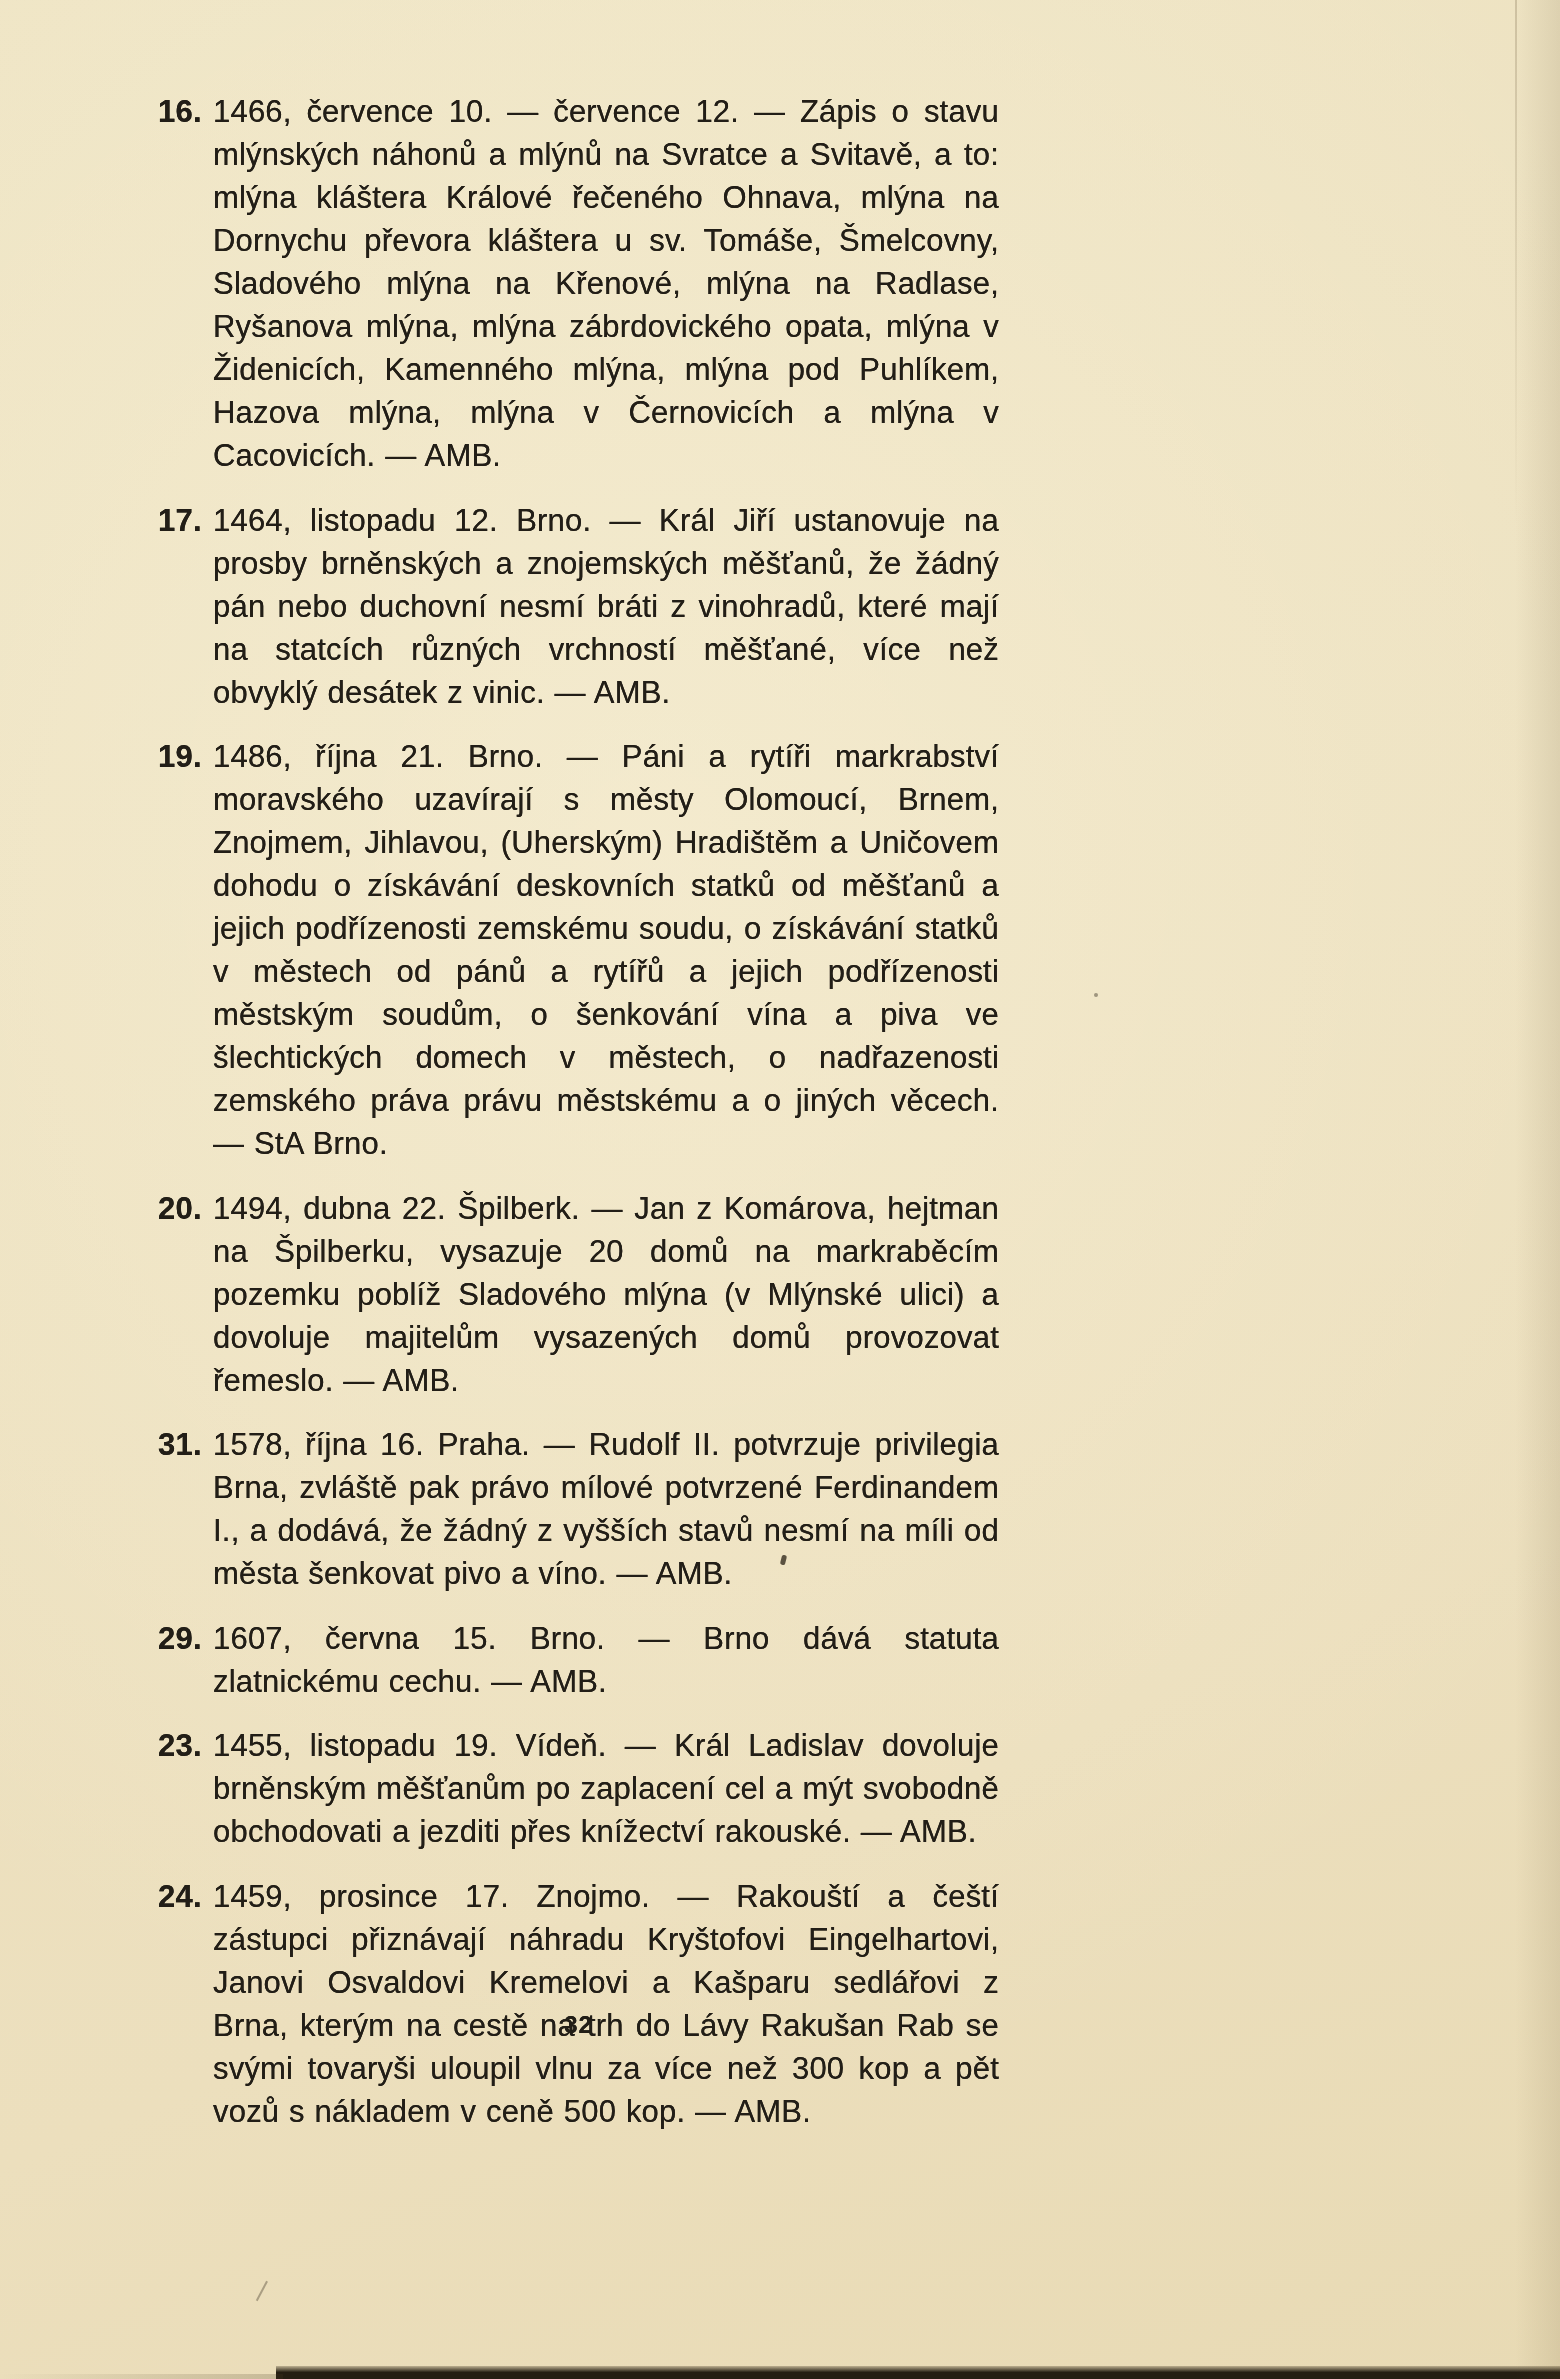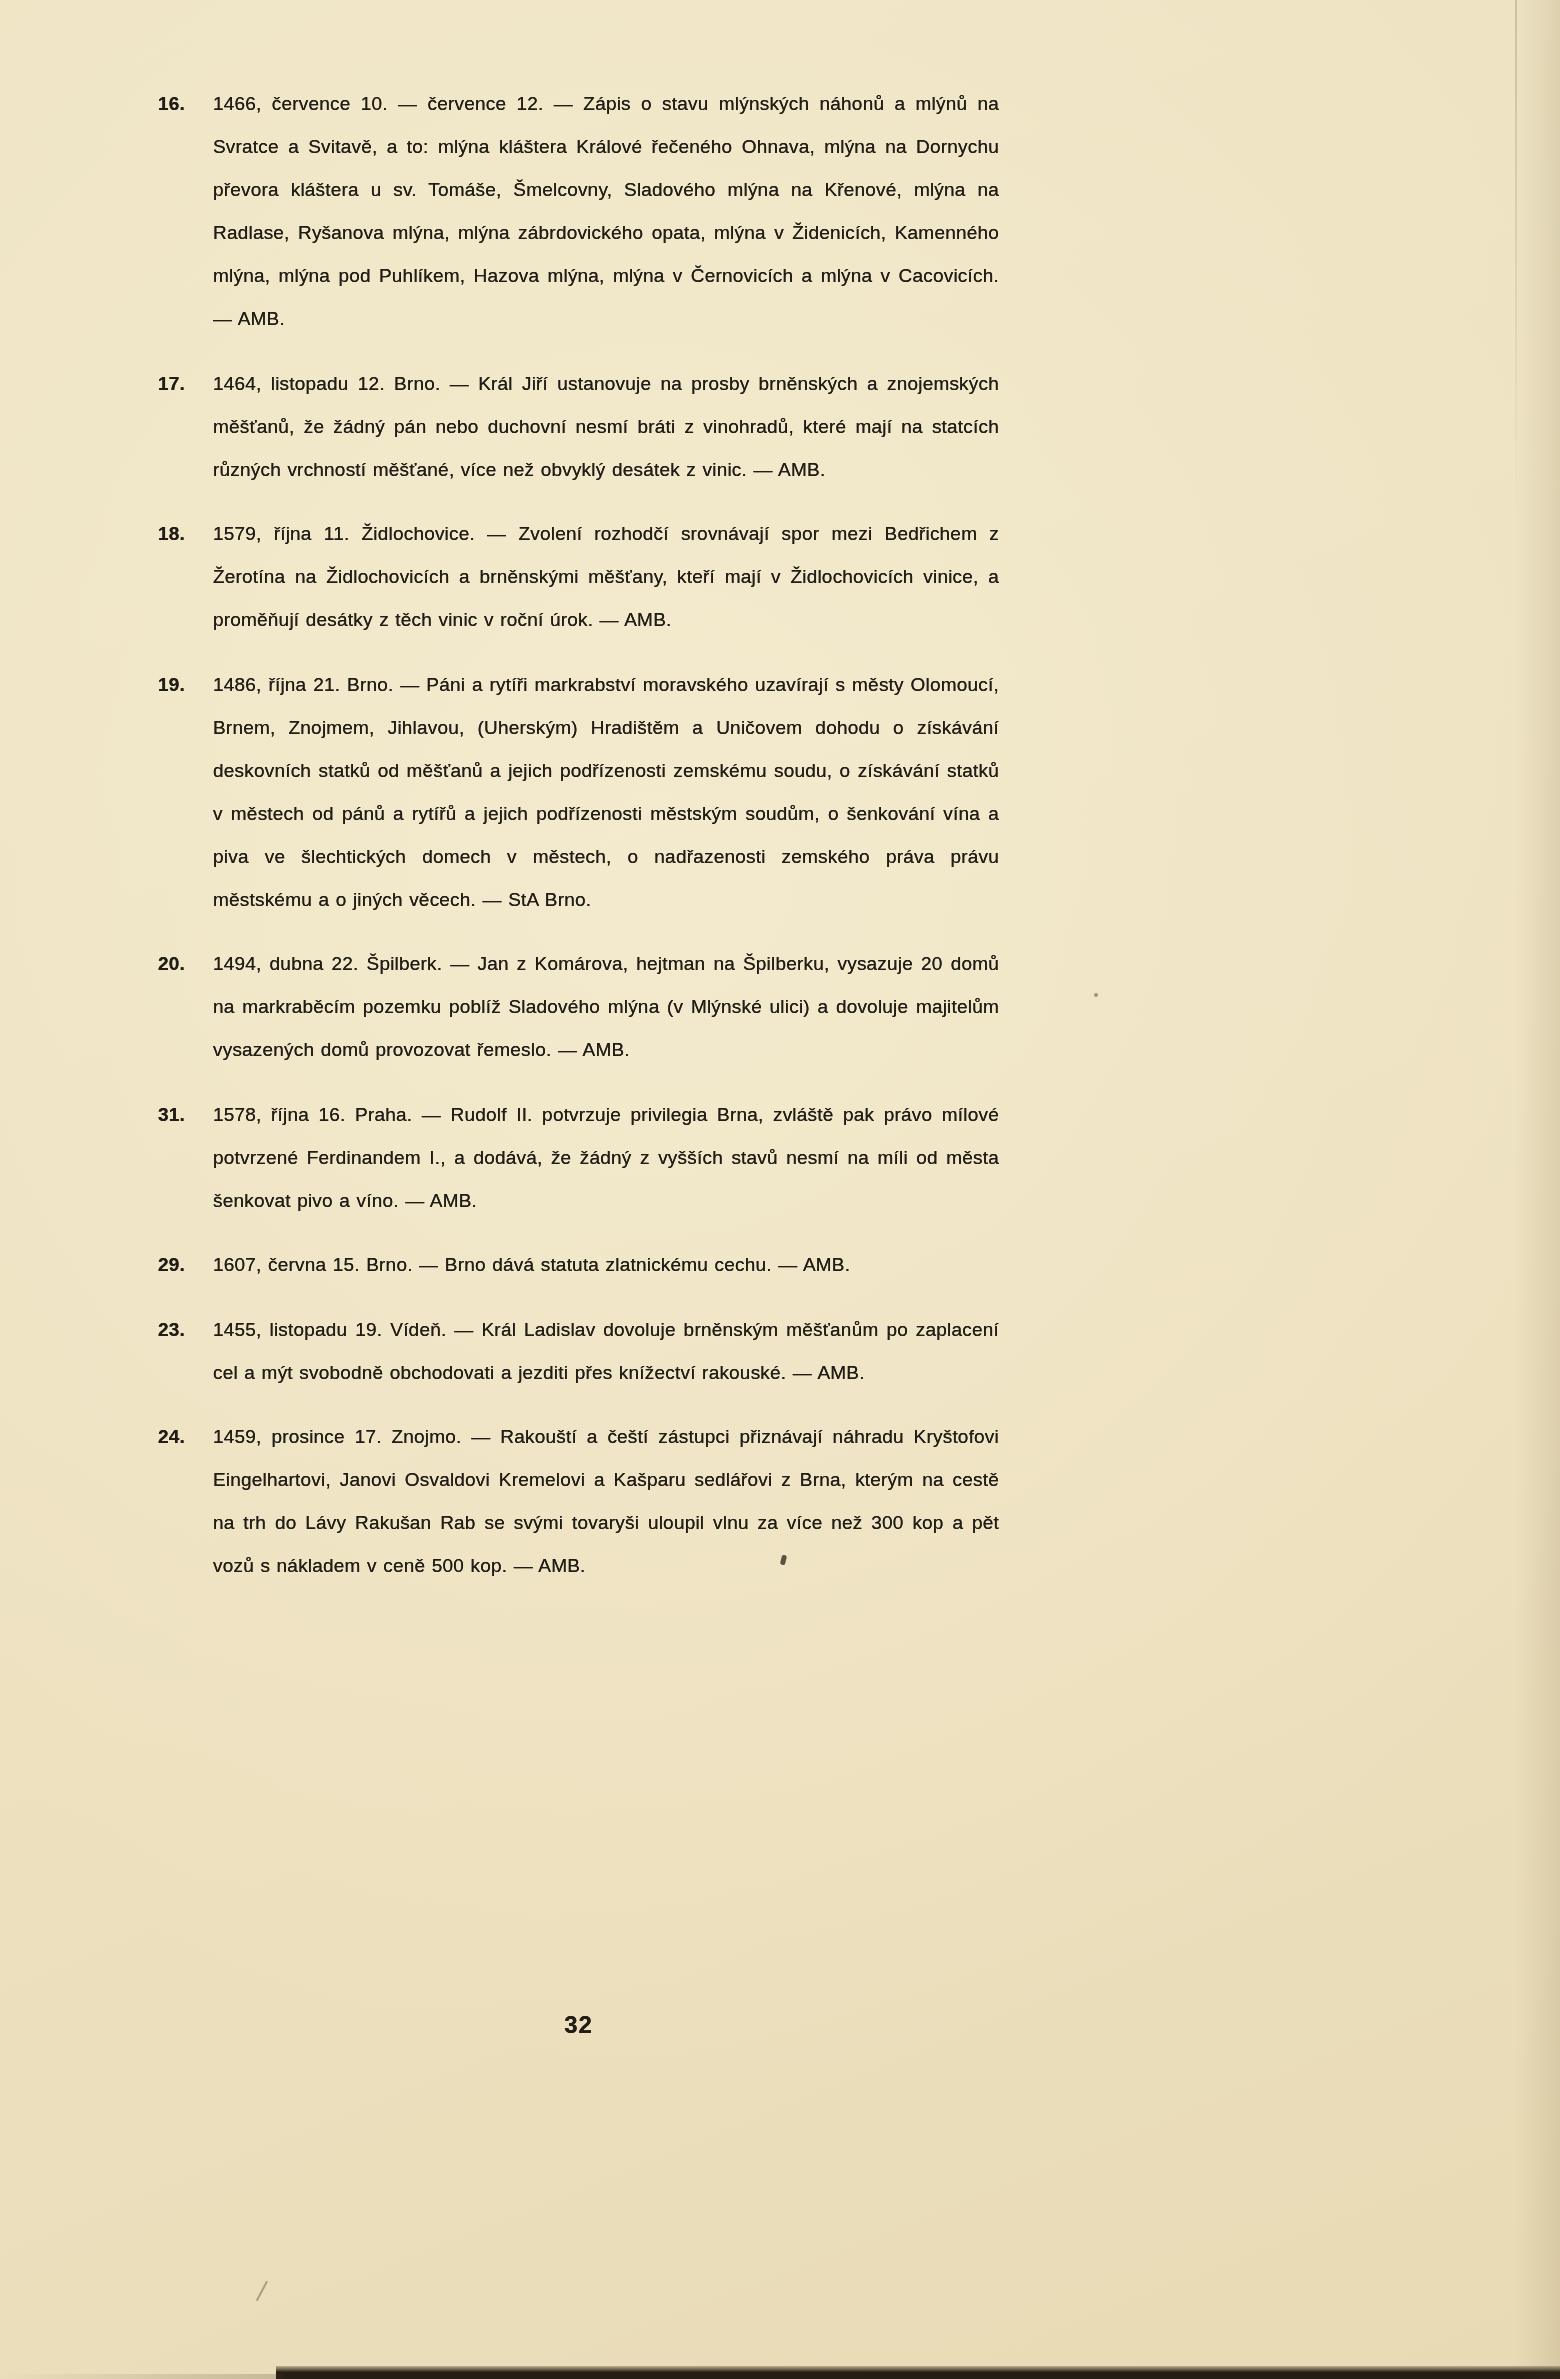--- a/index.html
+++ b/index.html
@@ -23,24 +23,25 @@
   }
   .content {
     position: absolute;
     left: 158px;
     top: 82px;
     width: 841px;
   }
   .entry {
     display: flex;
     margin-bottom: 21.5px;
-    font-size: 19px;
+    font-size: 31px;
     line-height: 43px;
     letter-spacing: 0.2px;
     text-shadow: 0 0 0.4px currentColor;
+    margin-top: 8px;
   }
   .entry-num {
     flex: 0 0 55px;
     font-weight: 700;
   }
   .entry-text {
     flex: 1;
     text-align: justify;
     word-spacing: 1px;
     hyphens: none;
@@ -126,24 +127,20 @@
   <div class="entry">
     <div class="entry-num">16.</div>
     <div class="entry-text">1466, července 10. — července 12. — Zápis o stavu mlýnských náhonů a mlýnů na Svratce a Svitavě, a to: mlýna kláštera Králové řečeného Ohnava, mlýna na Dornychu převora kláštera u sv. Tomáše, Šmelcovny, Sladového mlýna na Křenové, mlýna na Radlase, Ryšanova mlýna, mlýna zábrdovického opata, mlýna v Židenicích, Kamenného mlýna, mlýna pod Puhlíkem, Hazova mlýna, mlýna v Černovicích a mlýna v Cacovicích. — AMB.</div>
   </div>
 
   <div class="entry">
     <div class="entry-num">17.</div>
     <div class="entry-text">1464, listopadu 12. Brno. — Král Jiří ustanovuje na prosby brněnských a znojemských měšťanů, že žádný pán nebo duchovní nesmí bráti z vinohradů, které mají na statcích různých vrchností měšťané, více než obvyklý desátek z vinic. — AMB.</div>
   </div>
 
-  <div class="entry">
-    <div class="entry-num">18.</div>
-    <div class="entry-text">1579, října 11. Židlochovice. — Zvolení rozhodčí srovnávají spor mezi Bedřichem z Žerotína na Židlochovicích a brněnskými měšťany, kteří mají v Židlochovicích vinice, a proměňují desátky z těch vinic v roční úrok. — AMB.</div>
-  </div>
 
   <div class="entry">
     <div class="entry-num">19.</div>
     <div class="entry-text">1486, října 21. Brno. — Páni a rytíři markrabství moravského uzavírají s městy Olomoucí, Brnem, Znojmem, Jihlavou, (Uherským) Hradištěm a Uničovem dohodu o získávání deskovních statků od měšťanů a jejich podřízenosti zemskému soudu, o získávání statků v městech od pánů a rytířů a jejich podřízenosti městským soudům, o šenkování vína a piva ve šlechtických domech v městech, o nadřazenosti zemského práva právu městskému a o jiných věcech. — StA Brno.</div>
   </div>
 
   <div class="entry">
     <div class="entry-num">20.</div>
     <div class="entry-text">1494, dubna 22. Špilberk. — Jan z Komárova, hejtman na Špilberku, vysazuje 20 domů na markraběcím pozemku poblíž Sladového mlýna (v Mlýnské ulici) a dovoluje majitelům vysazených domů provozovat řemeslo. — AMB.</div>
   </div>

